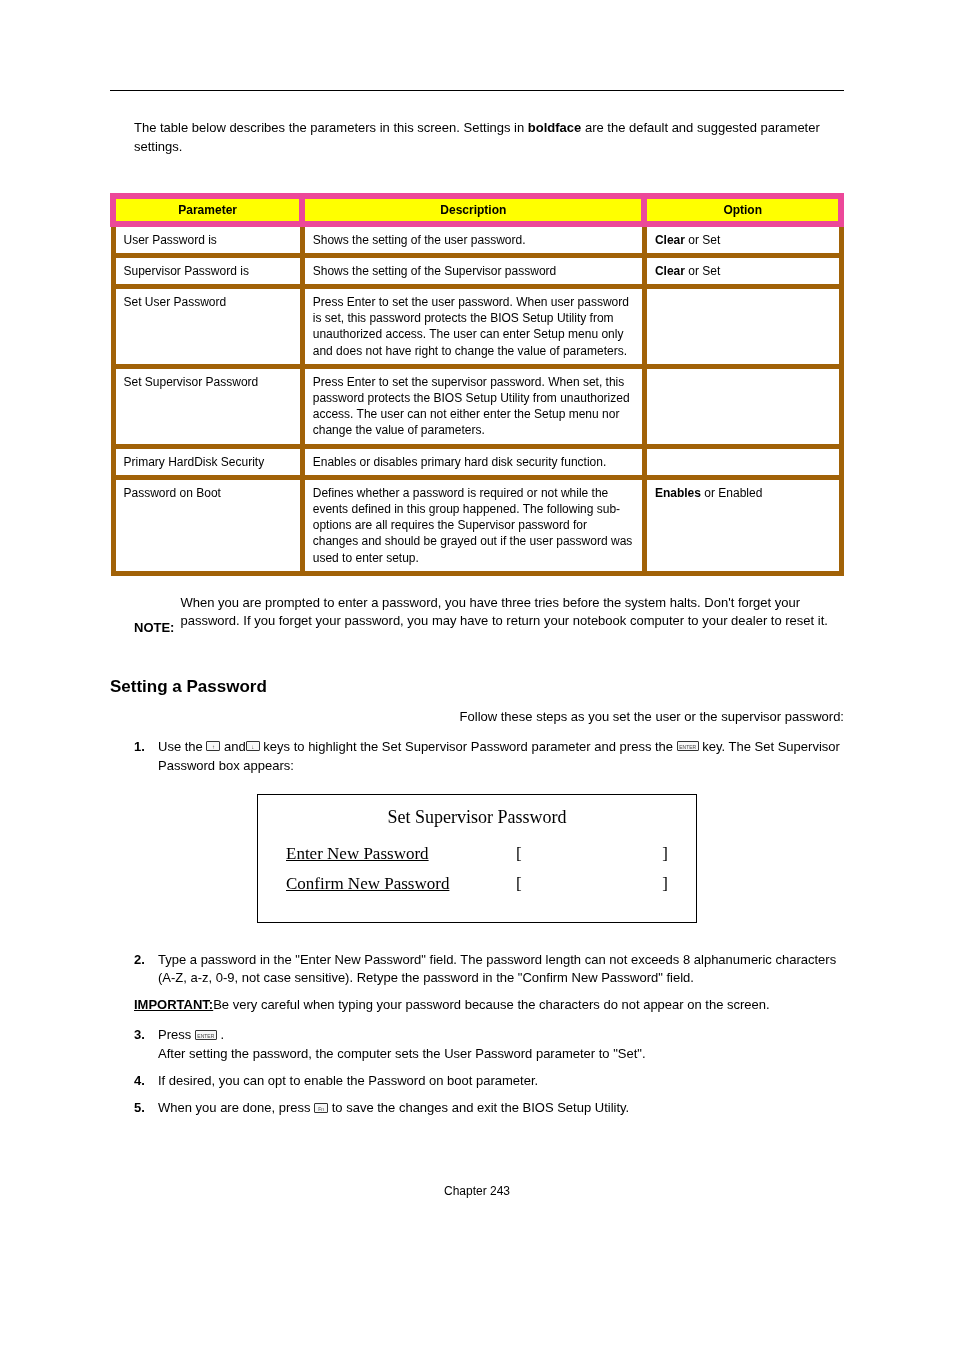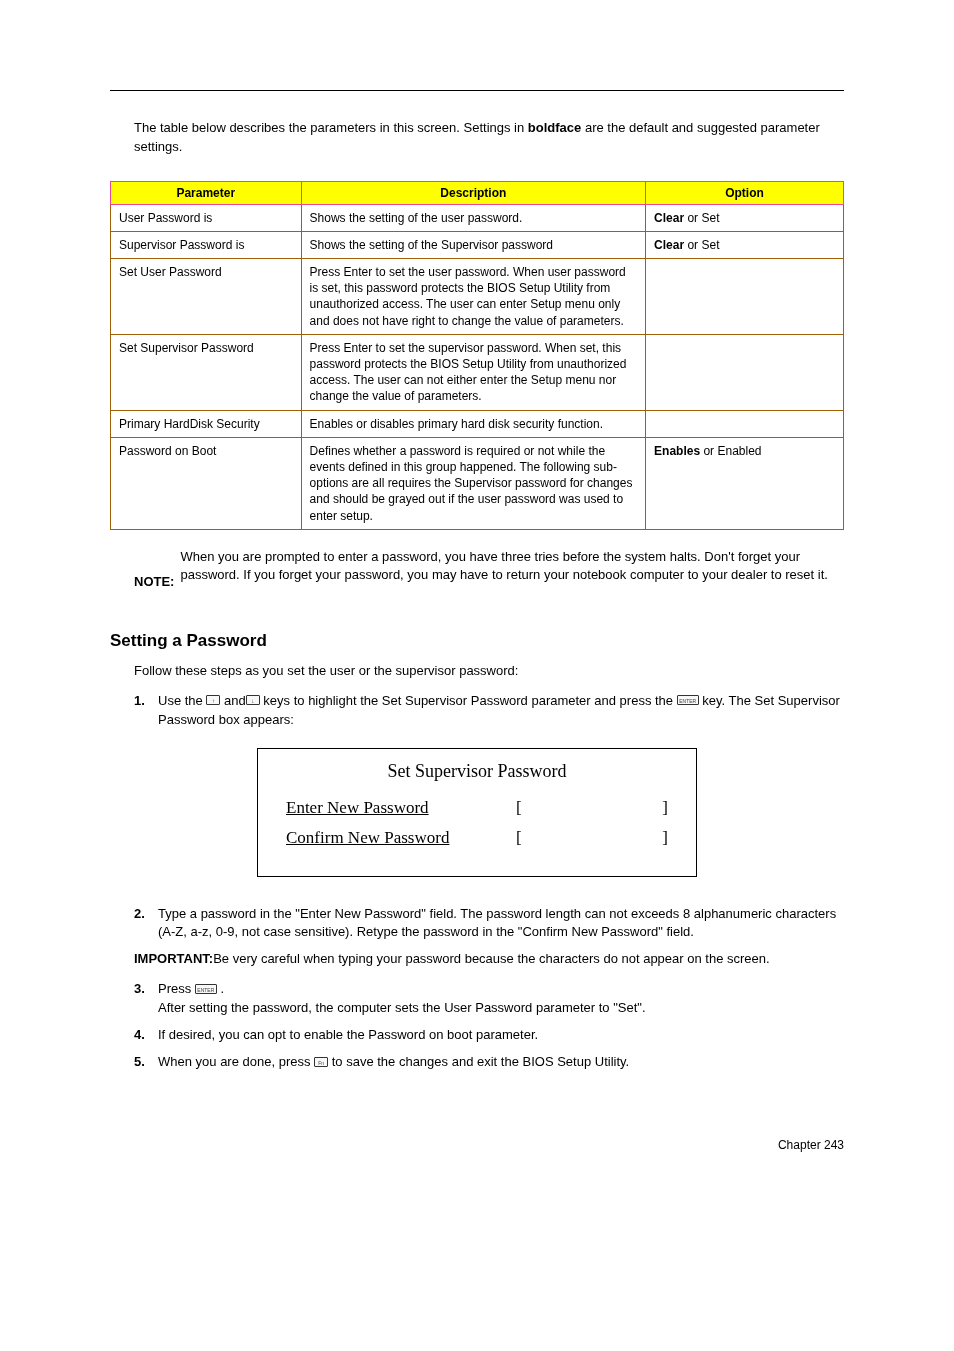--- a/index.html
+++ b/index.html
@@ -11,40 +11,40 @@
       padding: 0;
     }
     .page {
       padding: 90px 110px 40px 110px;
     }
     .top-rule {
       border-top: 1.5px solid #000;
       margin-bottom: 28px;
     }
     .intro-wrap {
-      margin-bottom: 24px;
+      margin-bottom: 36px;
     }
     .intro-wrap p { font-size: 13px; line-height: 1.45; }
     .intro-wrap .line1 { margin-left: 24px; }
 
     table.param-table {
       border-collapse: collapse;
       width: 100%;
       margin-bottom: 18px;
       font-size: 12px;
     }
     table.param-table th {
       background: #ffff00;
-      border: 1px solid #ec4899;
+      border: 6px solid #ec4899;
       padding: 4px 6px;
       font-weight: bold;
       text-align: center;
     }
     table.param-table td {
-      border: 1px solid #a16207;
+      border: 5px solid #a16207;
       padding: 5px 8px;
       vertical-align: top;
       line-height: 1.35;
     }
     .col-param { width: 26%; }
     .col-desc { width: 47%; }
     .col-opt { width: 27%; }
 
     .note-block {
       font-size: 13px;
@@ -63,20 +63,21 @@
     h2.section-heading {
       font-family: Verdana, Geneva, sans-serif;
       font-size: 17px;
       font-weight: bold;
       margin-bottom: 12px;
     }
     .section-intro {
       font-size: 13px;
       margin-left: 24px;
       margin-bottom: 14px;
+      text-align: right;
     }
     ol.steps {
       list-style: none;
       margin-left: 24px;
       font-size: 13px;
     }
     ol.steps > li {
       display: flex;
       margin-bottom: 8px;
       line-height: 1.45;
@@ -126,25 +127,25 @@
     }
     .dialog-label { width: 230px; }
     .dialog-field { flex: 1; display: flex; justify-content: space-between; }
 
     .important-line {
       font-size: 13px;
       margin-left: 24px;
       margin-bottom: 12px;
       line-height: 1.4;
     }
-    .important-line .imp-label { font-weight: bold; }
+    .important-line .imp-label { font-weight: bold; text-decoration: underline; }
 
     .footer {
       display: flex;
-      justify-content: flex-end;
+      justify-content: center;
       font-size: 12px;
       margin-top: 60px;
       padding-top: 6px;
     }
   </style>
 </head>
 <body>
 
 <div class="page">
   <div class="top-rule"></div>

